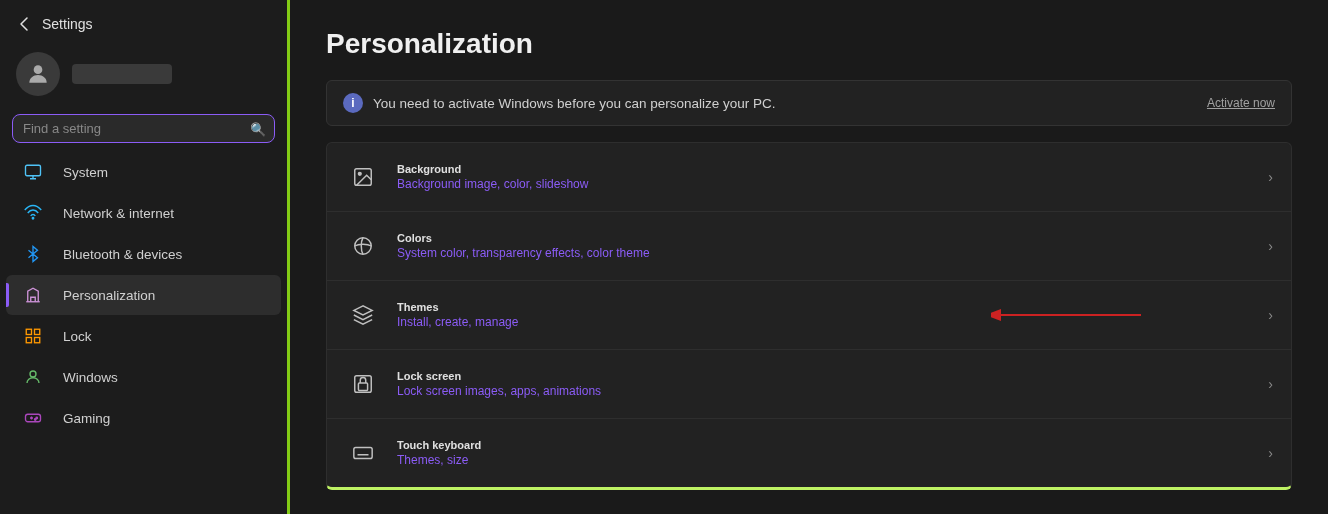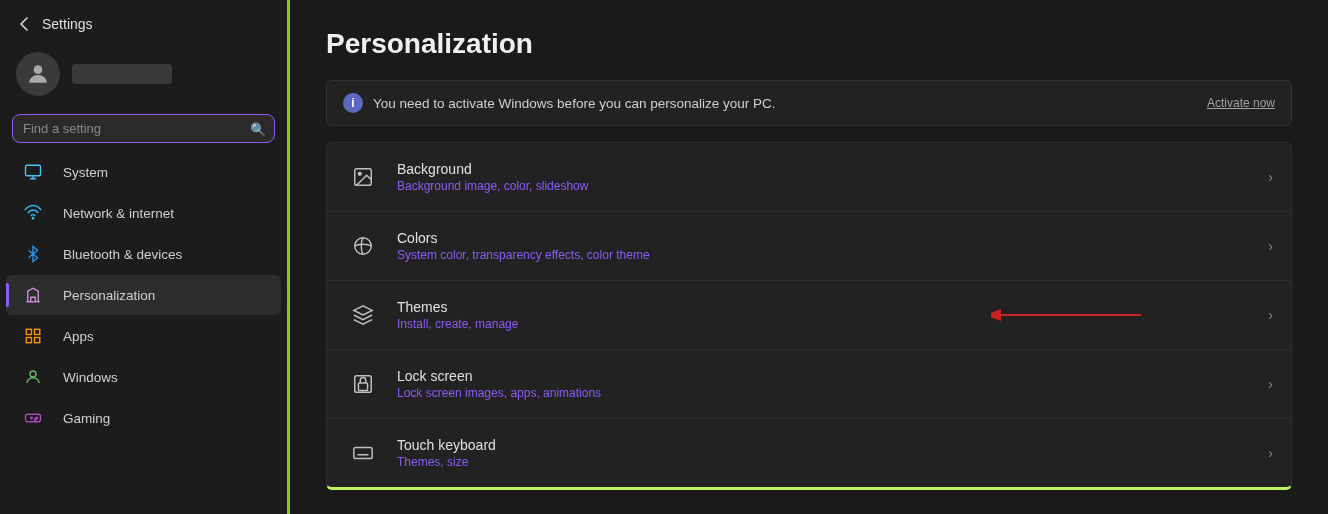--- a/index.html
+++ b/index.html
@@ -251,23 +251,23 @@
       height: 36px;
       display: flex;
       align-items: center;
       justify-content: center;
       font-size: 20px;
       color: #c0c0c0;
       flex-shrink: 0;
     }
 
     .setting-text .setting-name {
-      font-size: 14px;
+      font-size: 11px;
       color: #e0e0e0;
-      font-weight: 400;
+      font-weight: 700;
     }
 
     .setting-text .setting-desc {
       font-size: 12px;
       color: #8b5cf6;
       margin-top: 2px;
     }
 
     .chevron {
       color: #888;
@@ -363,21 +363,21 @@
 
     <li class="nav-item">
       <span class="nav-icon">
         <svg width="18" height="18" viewBox="0 0 24 24" fill="none" stroke="#ff9800" stroke-width="1.8">
             <rect x="3" y="3" width="7" height="7"></rect>
             <rect x="14" y="3" width="7" height="7"></rect>
             <rect x="3" y="14" width="7" height="7"></rect>
             <rect x="14" y="14" width="7" height="7"></rect>
           </svg>
       </span>
-      <span>Apps</span>
+      <span>Lock</span>
     </li>
 
     <li class="nav-item">
       <span class="nav-icon">
         <svg width="18" height="18" viewBox="0 0 24 24" fill="none" stroke="#66bb6a" stroke-width="1.8">
             <circle cx="12" cy="8" r="4"></circle>
             <path d="M4 20c0-4 3.6-7 8-7s8 3 8 7"></path>
           </svg>
       </span>
       <span>Windows</span>

